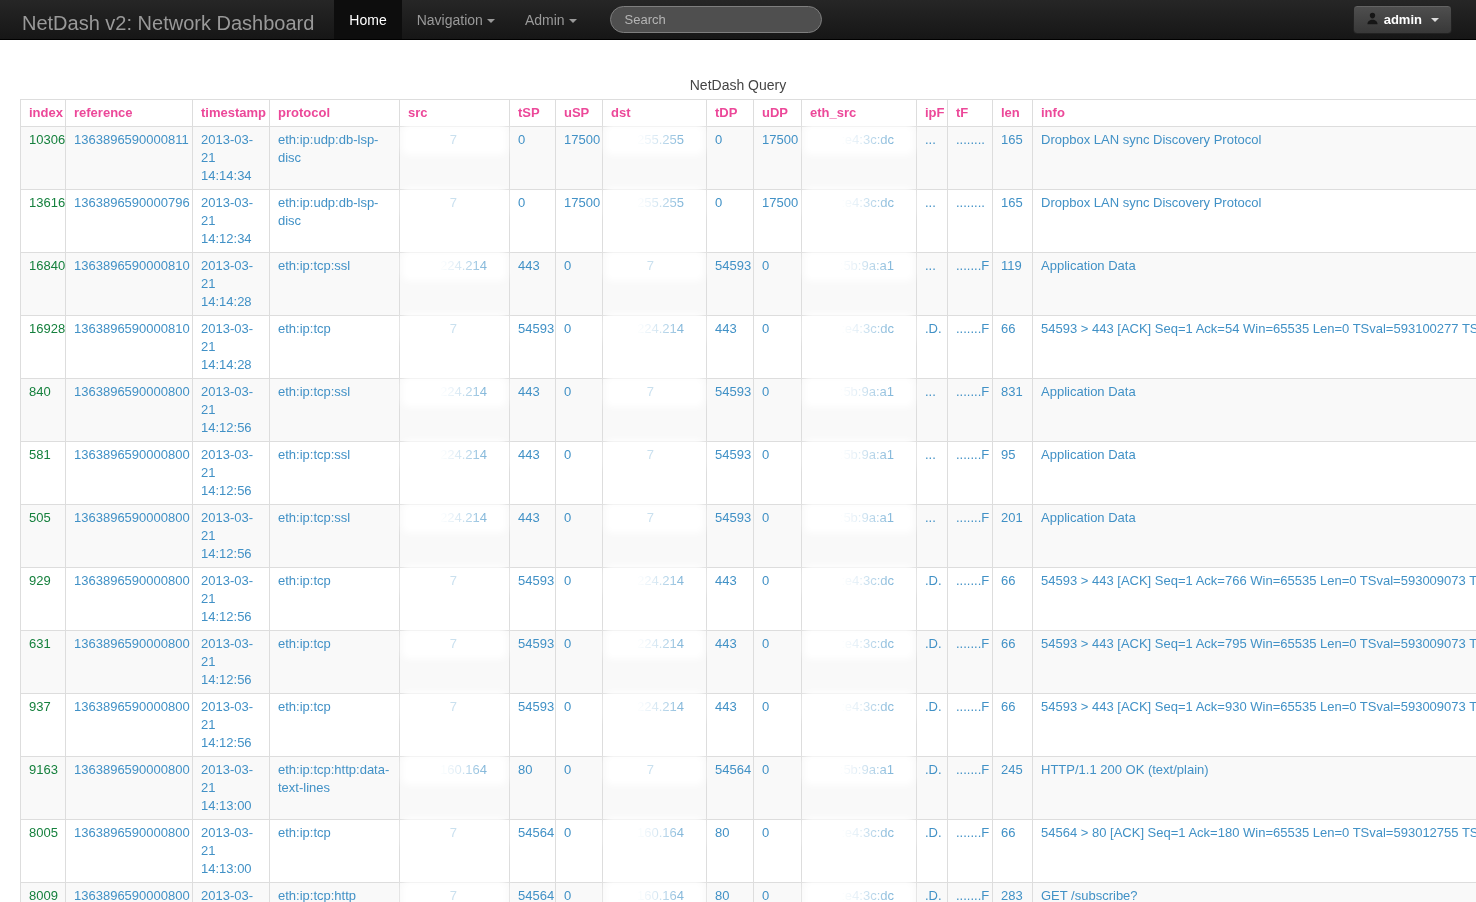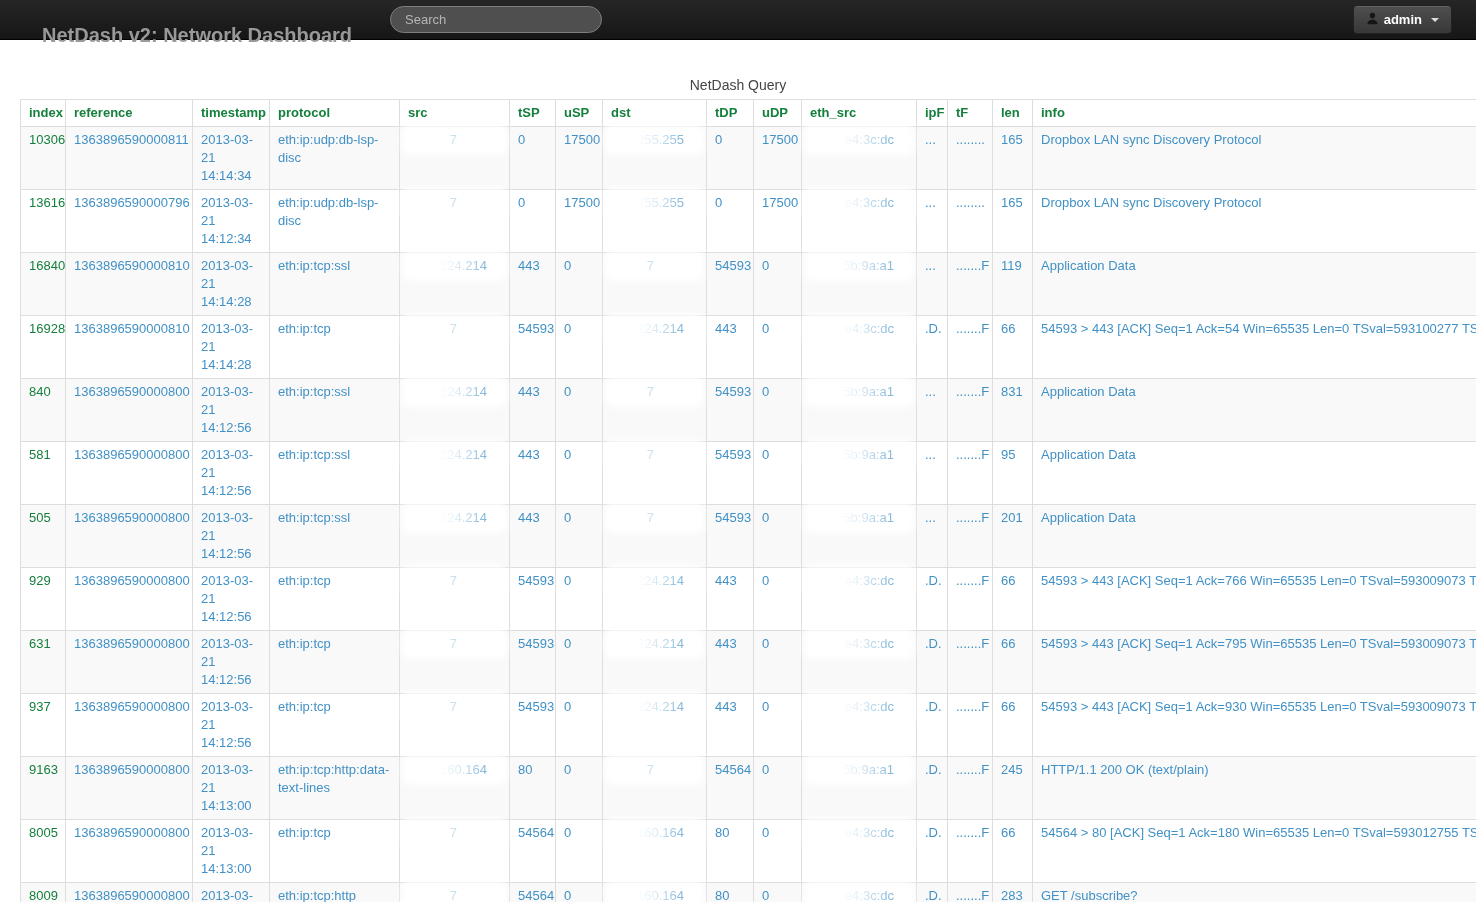--- a/index.html
+++ b/index.html
@@ -11,22 +11,22 @@
   }
 
   
   .navbar {
     height:40px; width:1476px;
     background:linear-gradient(#262626,#161616);
     border-bottom:1px solid #000;
     display:flex; align-items:stretch;
   }
   .brand {
-    color:#999; font-size:20px; font-weight:bold;
-    padding:24px 20px 0 22px; white-space:nowrap;margin-left:20px;
+    color:#999; font-size:20px; font-weight:normal;
+    padding:12px 20px 0 22px; white-space:nowrap;
   }
   .nav-items { display:flex; align-items:stretch; }
   .nav-item {
     color:#999; font-size:14px; padding:12px 15px 0 15px;
     cursor:pointer; white-space:nowrap;
   }
   .nav-item.active { background:#0d0d0d; color:#fff; }
   .caret-down {
     display:inline-block; width:0; height:0; margin-left:4px; vertical-align:middle;
     border-left:4px solid transparent; border-right:4px solid transparent;
@@ -61,21 +61,21 @@
   
   .table-wrap { margin-left:20px; }
   table.query {
     border-collapse:collapse; table-layout:fixed; width:1930px;
     font-size:13px;
   }
   table.query th, table.query td {
     border:1px solid #ddd; vertical-align:top;
     padding:4px 8px; line-height:18px; text-align:left;
   }
-  table.query th { color:#15803d; font-weight:bold; white-space:nowrap; }
+  table.query th { color:#ec4899; font-weight:bold; white-space:nowrap; }
   td.col-index { color:#15803d; }
   .link { color:#4191c6; text-decoration:none; cursor:pointer; }
   td.link { color:#4191c6; cursor:pointer; }
   tbody tr:nth-child(odd) { background:#f9f9f9; }
 
   td.col-info { white-space:nowrap; overflow:visible; }
   td.col-tSP, td.col-uSP, td.col-tDP, td.col-uDP,
   td.col-len, td.col-ipF, td.col-tF { white-space:nowrap; }
 
   
@@ -96,20 +96,31 @@
     -webkit-mask-image:none; mask-image:none; }
 
   .info-line { white-space:nowrap; }
   .user-icon { display:inline-block; }
 </style>
 </head>
 <body>
 
 <div class="navbar">
   <div class="brand">NetDash v2: Network Dashboard</div>
+  <div class="nav-items">
+    <div class="nav-item active">
+      <span>Home</span>
+    </div>
+    <div class="nav-item">
+      <span>Navigation</span><span class="caret-down"></span>
+    </div>
+    <div class="nav-item">
+      <span>Admin</span><span class="caret-down"></span>
+    </div>
+  </div>
   <div class="search-form">
     <input class="search-input" type="text" placeholder="Search" style="">
   </div>
   <div class="nav-right">
     <div class="user-btn">
       <span class="user-icon">
         <svg width="13" height="13" viewBox="0 0 16 16">
             <path d="M8 1a3.3 3.3 0 0 1 3.3 3.3C11.3 6.2 9.9 7.9 8 7.9S4.7 6.2 4.7 4.3A3.3 3.3 0 0 1 8 1zM1.8 14.6c0-3.1 2.8-5.1 6.2-5.1s6.2 2 6.2 5.1v.4H1.8z" fill="#161616"></path>
           </svg>
       </span>

